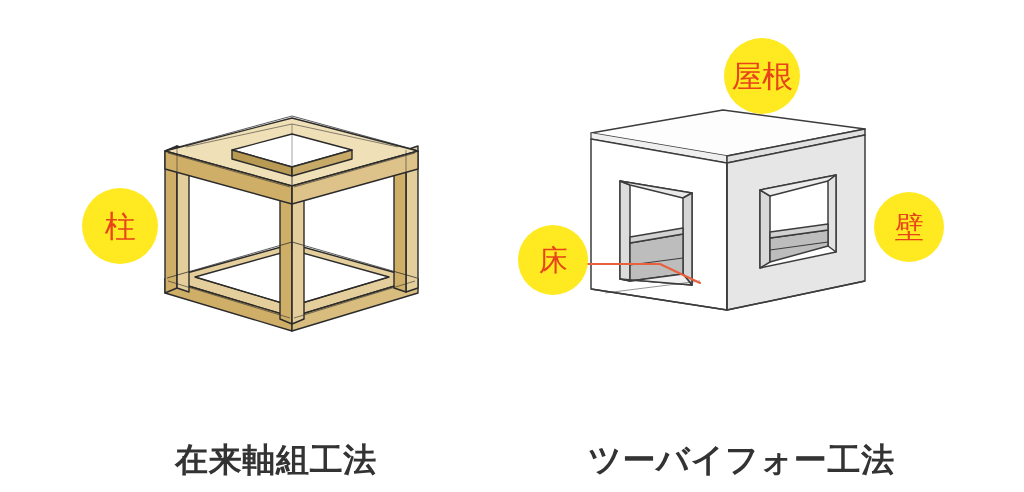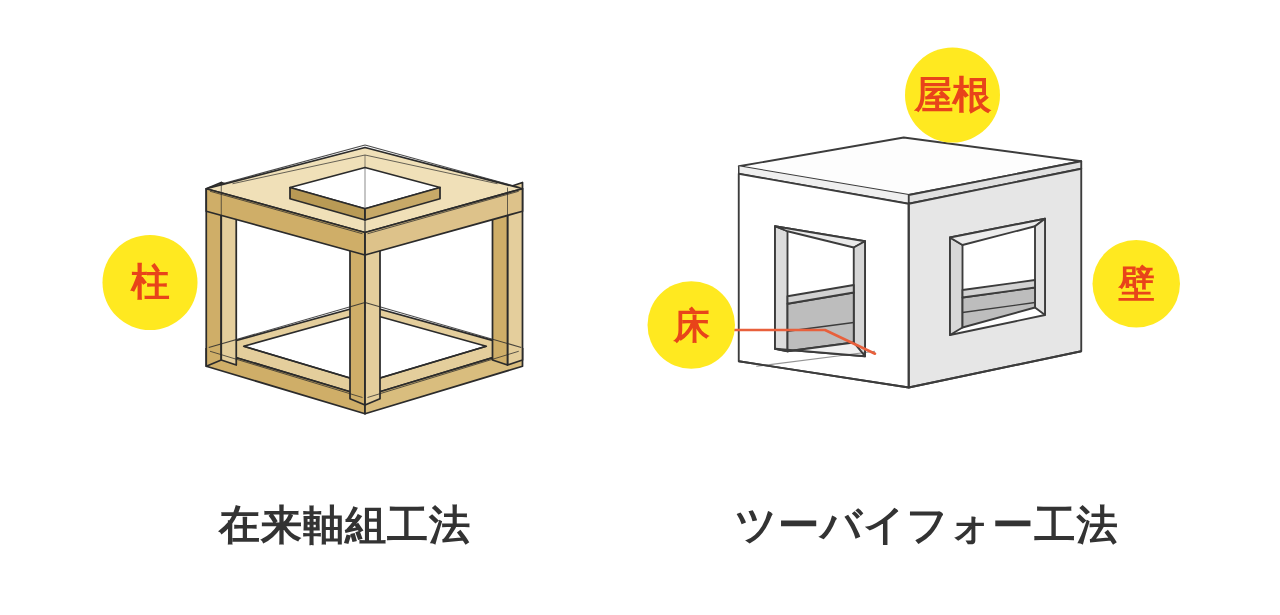--- a/index.html
+++ b/index.html
@@ -16,41 +16,42 @@
   }
   svg.fig{position:absolute;left:0;top:0;width:1024px;height:492px;overflow:visible;}
 
   
   .badge{
     position:absolute;
     border-radius:50%;
     background:#ffe920;
     display:flex;align-items:center;justify-content:center;
     color:#e8441a;
-    font-weight:bold;
+    font-weight:normal;
     font-family:"DejaVu Sans","Liberation Sans",sans-serif;
     line-height:1;
     letter-spacing:-0.02em;
     user-select:none;
   }
   .badge.b1{left:82px;top:188px;width:76px;height:76px;font-size:31px;}
   .badge.b2{left:724px;top:38px;width:76px;height:76px;font-size:31px;}
   .badge.b3{left:518px;top:225px;width:70px;height:70px;font-size:29px;}
   .badge.b4{left:874px;top:192px;width:70px;height:70px;font-size:29px;}
 
   
   .caption{
     position:absolute;
     color:#333333;
     font-weight:bold;
     font-family:"DejaVu Sans","Liberation Sans",sans-serif;
     font-size:33px;
     letter-spacing:0.02em;
     white-space:nowrap;
     user-select:none;
+    margin-top:40px;
   }
   .caption.c1{left:175px;top:398px;}
   .caption.c2{left:588px;top:398px;}
 </style>
 </head>
 <body>
 
 <div id="stage">
 
   <svg class="fig" viewBox="0 0 1024 492" xmlns="http://www.w3.org/2000/svg">

